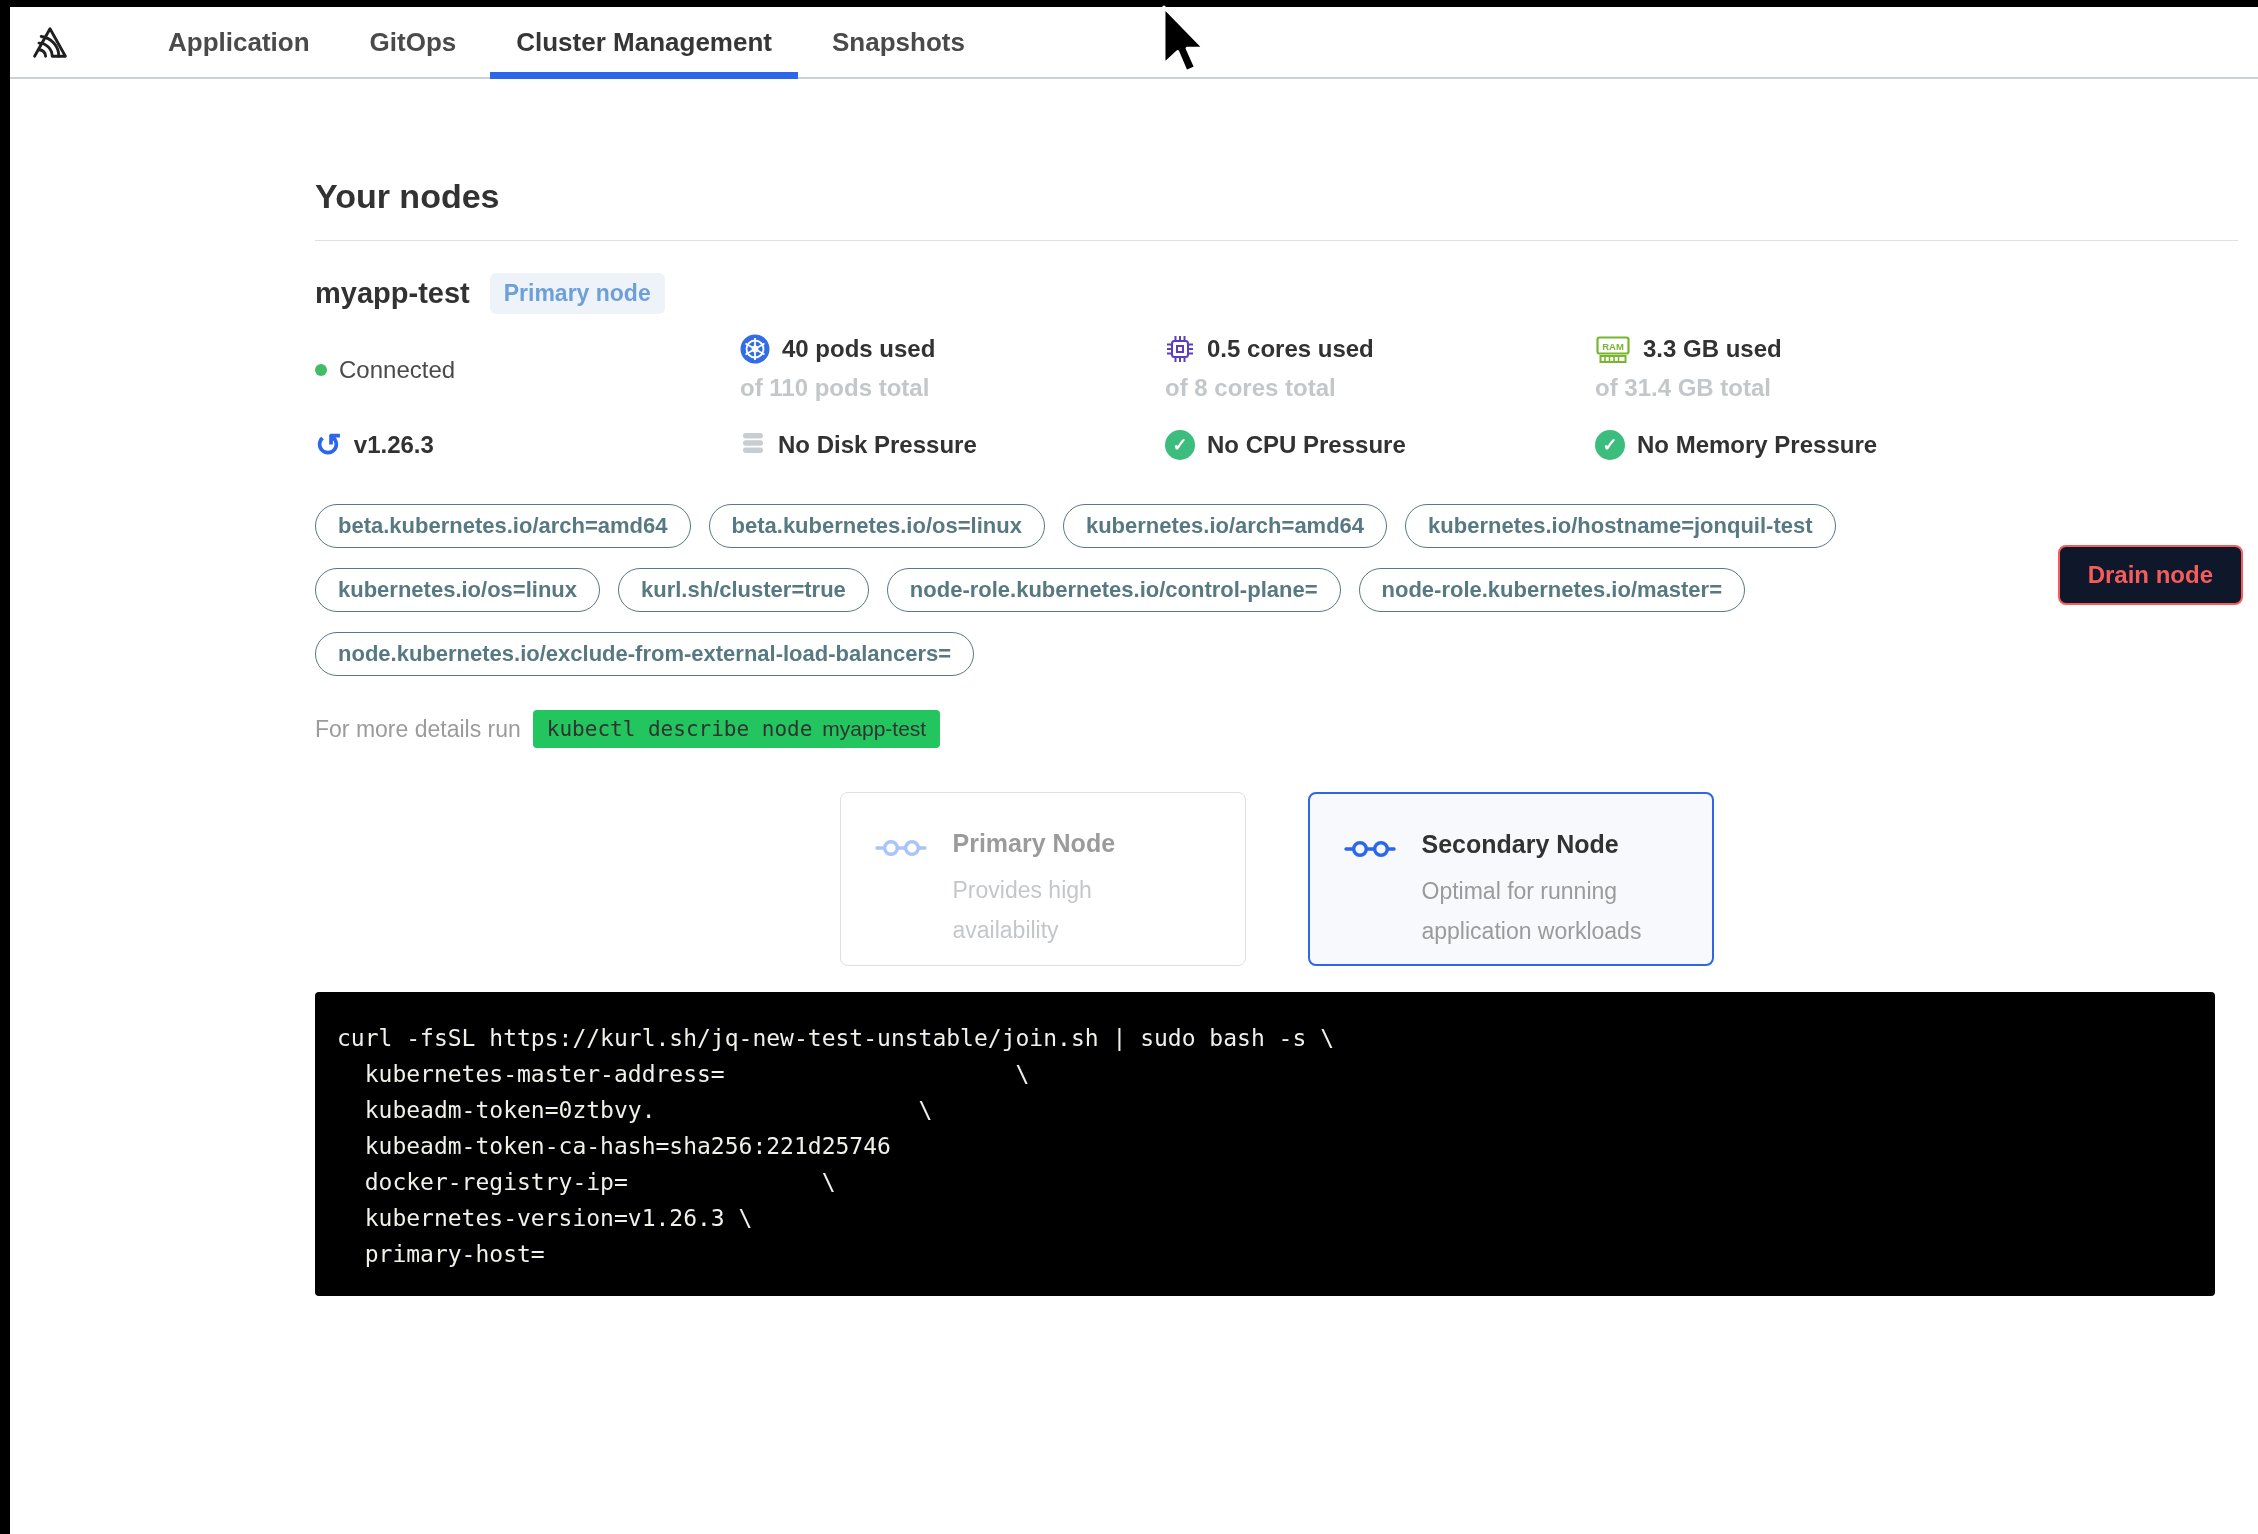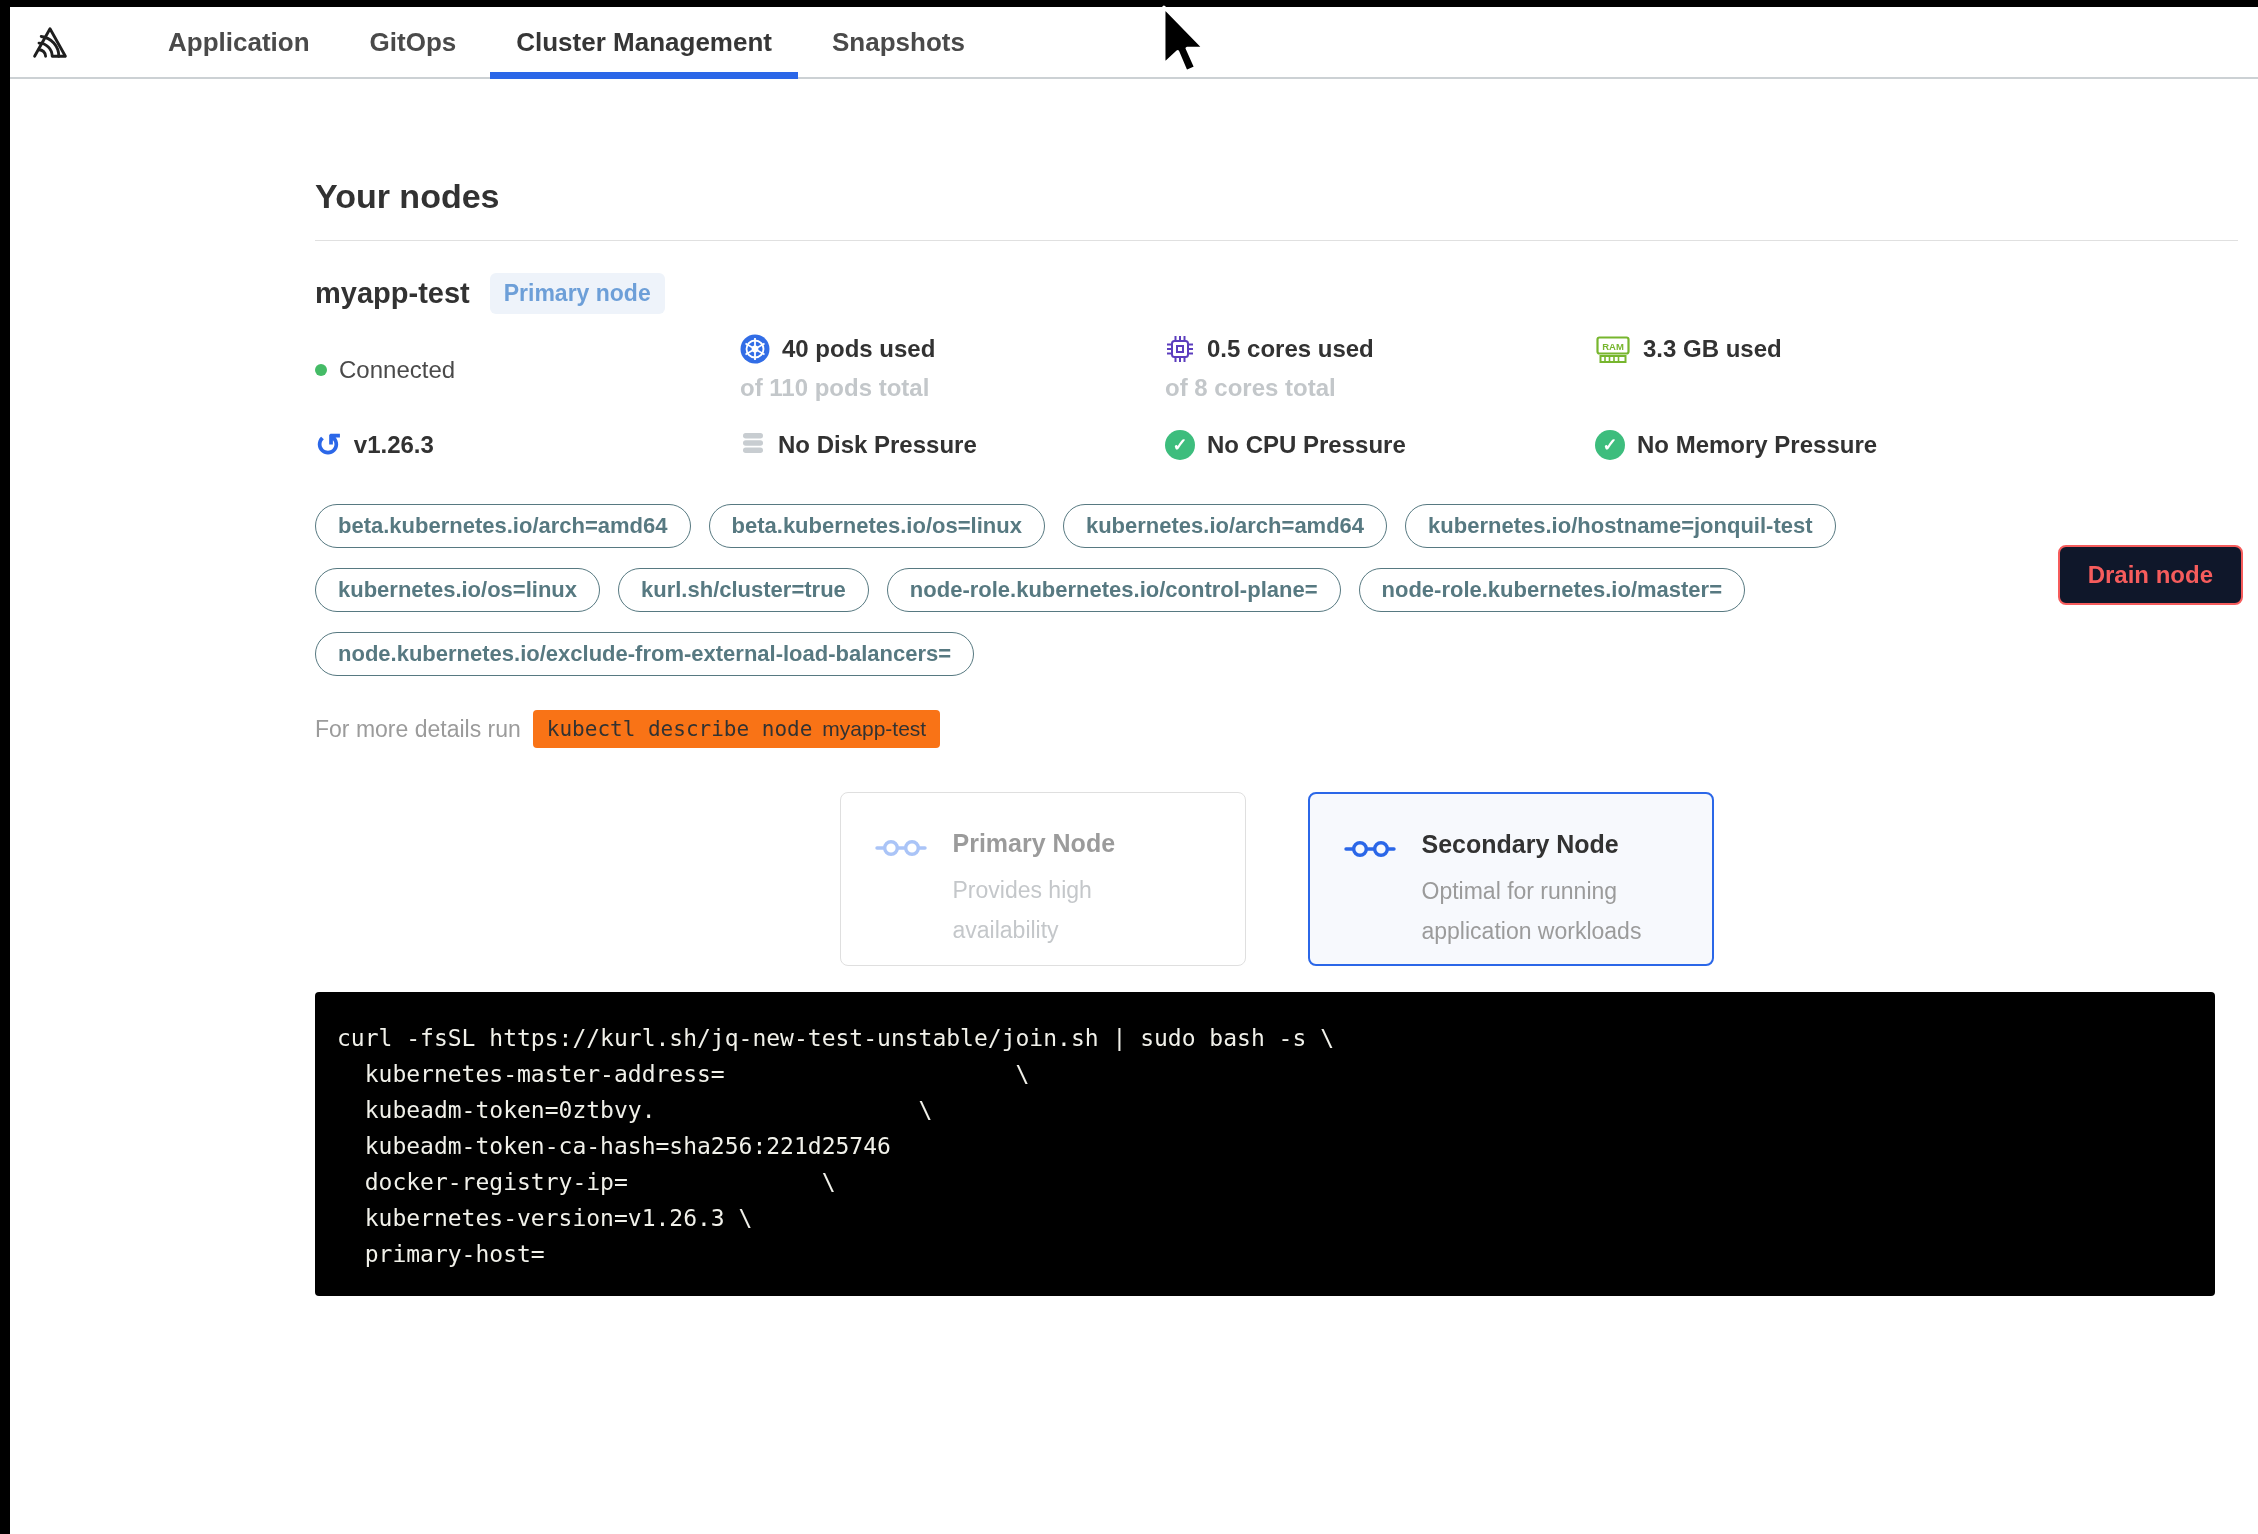--- a/index.html
+++ b/index.html
@@ -69,21 +69,21 @@
   .version-glyph { color:#2b67e8; font-size:32px; line-height:28px; font-weight:700; }
   .k8s-icon { width:30px; height:30px; }
 
   .tags { margin-top:44px; display:flex; flex-wrap:wrap; gap:20px 18px; max-width:1560px; }
   .tag {
     border:1px solid #577981; color:#577981; border-radius:24px;
     padding:8px 22px; font-size:22px; font-weight:600; white-space:nowrap;
   }
   .details-line { margin-top:34px; font-size:23px; color:#9b9b9b; display:flex; align-items:center; gap:12px; }
   .details-chip {
-    background:#f97316; border-radius:4px; padding:7px 14px;
+    background:#22c55e; border-radius:4px; padding:7px 14px;
     display:inline-flex; gap:10px; align-items:center;
   }
   .details-cmd { font-family:"DejaVu Sans Mono", monospace; font-size:21px; color:#323232; }
   .details-node { font-family:"Liberation Sans", sans-serif; font-size:21px; color:#323232; }
 
   .drain-btn {
     position:absolute; right:15px; top:466px;
     border:2px solid #f65c5c; color:#f65c5c; background:#0f172a;
     font-size:24px; font-weight:700; border-radius:8px;
     padding:14px 28px; cursor:pointer; font-family:inherit;
@@ -202,20 +202,21 @@
             <rect x="2.5" y="3.5" width="31" height="16" rx="2" fill="none" stroke="#77b62e" stroke-width="2.2"></rect>
             <text x="18" y="15.5" text-anchor="middle" font-family="Liberation Sans, sans-serif" font-size="9.5" font-weight="bold" fill="#77b62e">RAM</text>
             <rect x="5.5" y="22" width="25" height="6" fill="none" stroke="#77b62e" stroke-width="2"></rect>
             <line x1="10" y1="22" x2="10" y2="28" stroke="#77b62e" stroke-width="1.6"></line>
             <line x1="14.5" y1="22" x2="14.5" y2="28" stroke="#77b62e" stroke-width="1.6"></line>
             <line x1="19" y1="22" x2="19" y2="28" stroke="#77b62e" stroke-width="1.6"></line>
             <line x1="23.5" y1="22" x2="23.5" y2="28" stroke="#77b62e" stroke-width="1.6"></line>
           </svg>
           <span>3.3 GB used</span>
         </div>
+        <div class="stat-total">of 31.4 GB total</div>
       </div>
 
       <div class="condition">
         <span class="version-glyph">↺</span>
         <span>v1.26.3</span>
       </div>
       <div class="condition">
         <svg width="26" height="30" viewBox="0 0 26 30" fill="#c8cdd1">
           <rect x="3" y="3" width="20" height="5.4" rx="2.7"></rect>
           <rect x="3" y="10.3" width="20" height="5.4" rx="2.7"></rect>

